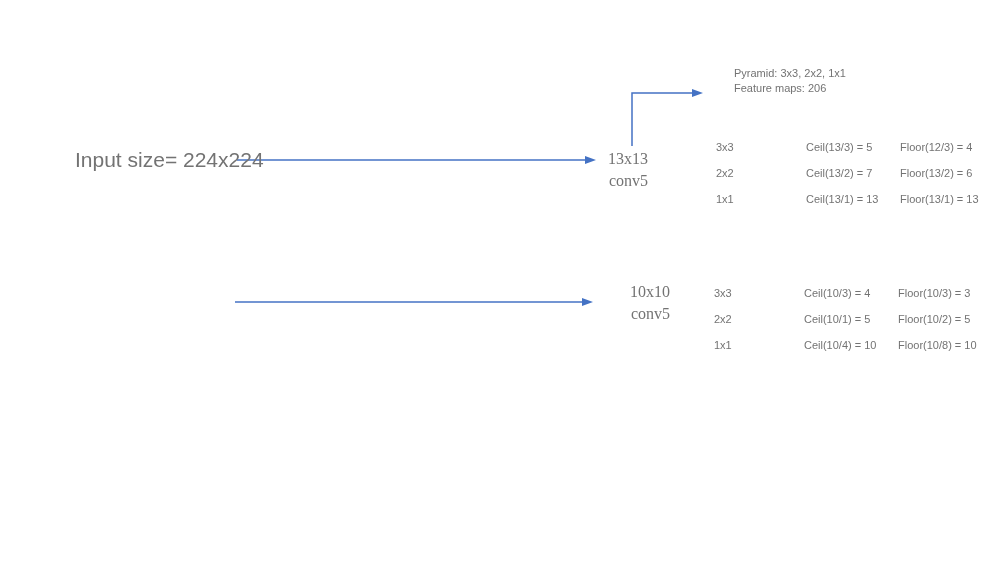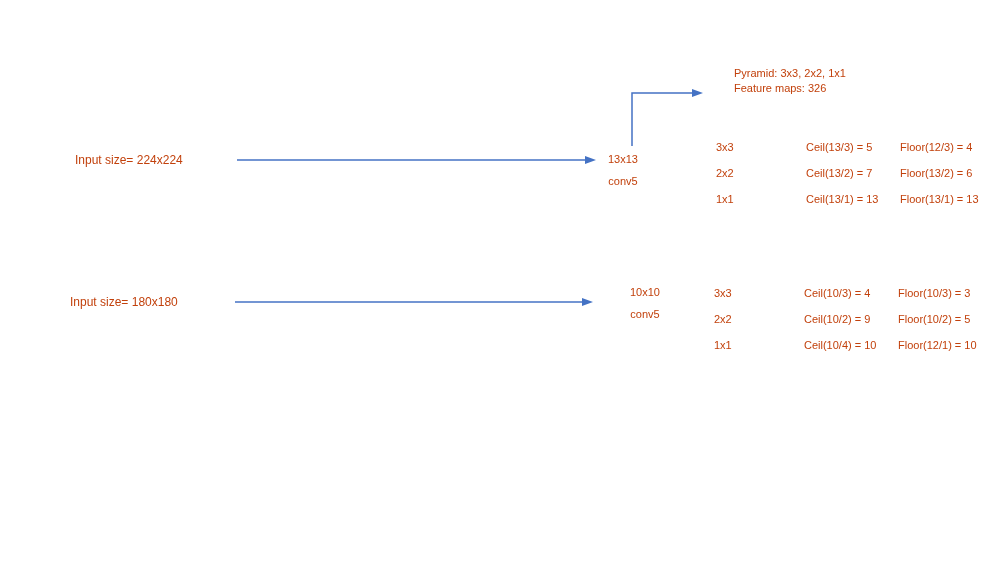--- a/index.html
+++ b/index.html
@@ -17,50 +17,51 @@
     color: #1a1a1a;
   }
   .abs { position: absolute; }
   .arrows-layer {
     position: absolute;
     top: 0; left: 0;
     width: 1000px; height: 562px;
     pointer-events: none;
   }
   .input-label {
-    font-size: 12px;
+    font-size: 21px;
     line-height: 20px;
     white-space: nowrap;
   }
   .conv-block {
-    font-size: 11px;
+    font-size: 16px;
     line-height: 22px;
-    text-align: center;
+    text-align: right;
     white-space: nowrap;
+    font-family: Liberation Serif, serif;
   }
   .annotation {
     font-size: 11px;
     line-height: 15px;
     white-space: nowrap;
   }
   .calc-table { font-size: 11px; }
   .calc-row {
     position: relative;
     height: 26px;
     white-space: nowrap;
   }
   .calc-row span { position: absolute; top: 0; }
   .cell-pool  { left: 3px; }
   .cell-ceil  { left: 93px; }
   .cell-floor { left: 187px; }
 </style>
 </head>
 <body style="background: rgb(255, 255, 255);">
 
-<div class="canvas" style="color: #c2410c;">
+<div class="canvas" style="color: #737373;">
 
   <svg class="arrows-layer" viewBox="0 0 1000 562" xmlns="http://www.w3.org/2000/svg">
 
     <g>
       <line x1="237" y1="160" x2="586" y2="160" stroke-width="1.5" stroke="#4472C4"></line>
       <polygon points="596,160 585,156 585,164" fill="#4472C4"></polygon>
     </g>
 
     <g>
       <line x1="235" y1="302" x2="583" y2="302" stroke-width="1.5" stroke="#4472C4"></line>
@@ -68,21 +69,21 @@
     </g>
 
     <g>
       <polyline points="632,146 632,93 693,93" fill="none" stroke-width="1.5" stroke="#4472C4"></polyline>
       <polygon points="703,93 692,89 692,97" fill="#4472C4"></polygon>
     </g>
   </svg>
 
   <div class="abs annotation" style="left:734px; top:66px;">
     <div>Pyramid: 3x3, 2x2, 1x1</div>
-    <div>Feature maps: 326</div>
+    <div>Feature maps: 206</div>
   </div>
 
   <div class="abs input-label" style="left:75px; top:150px;">Input size= 224x224</div>
 
   <div class="abs conv-block" style="left:608px; top:148px;">
     <div>13x13</div>
     <div>conv5</div>
   </div>
 
   <div class="abs calc-table" style="left:713px; top:141px;">
@@ -96,38 +97,37 @@
       <span class="cell-ceil">Ceil(13/2) = 7</span>
       <span class="cell-floor">Floor(13/2)  = 6</span>
     </div>
     <div class="calc-row">
       <span class="cell-pool">1x1</span>
       <span class="cell-ceil">Ceil(13/1) = 13</span>
       <span class="cell-floor">Floor(13/1)  = 13</span>
     </div>
   </div>
 
-  <div class="abs input-label" style="left:70px; top:292px;">Input size= 180x180</div>
 
   <div class="abs conv-block" style="left:610px; top:281px;margin-left:20px;">
     <div>10x10</div>
     <div>conv5</div>
   </div>
 
   <div class="abs calc-table" style="left:711px; top:287px;">
     <div class="calc-row">
       <span class="cell-pool">3x3</span>
       <span class="cell-ceil">Ceil(10/3) = 4</span>
       <span class="cell-floor">Floor(10/3)  = 3</span>
     </div>
     <div class="calc-row">
       <span class="cell-pool">2x2</span>
-      <span class="cell-ceil">Ceil(10/2) = 9</span>
+      <span class="cell-ceil">Ceil(10/1) = 5</span>
       <span class="cell-floor">Floor(10/2)  = 5</span>
     </div>
     <div class="calc-row">
       <span class="cell-pool">1x1</span>
       <span class="cell-ceil">Ceil(10/4) = 10</span>
-      <span class="cell-floor">Floor(12/1)  = 10</span>
+      <span class="cell-floor">Floor(10/8)  = 10</span>
     </div>
   </div>
 
 </div>
 
 </body></html>

